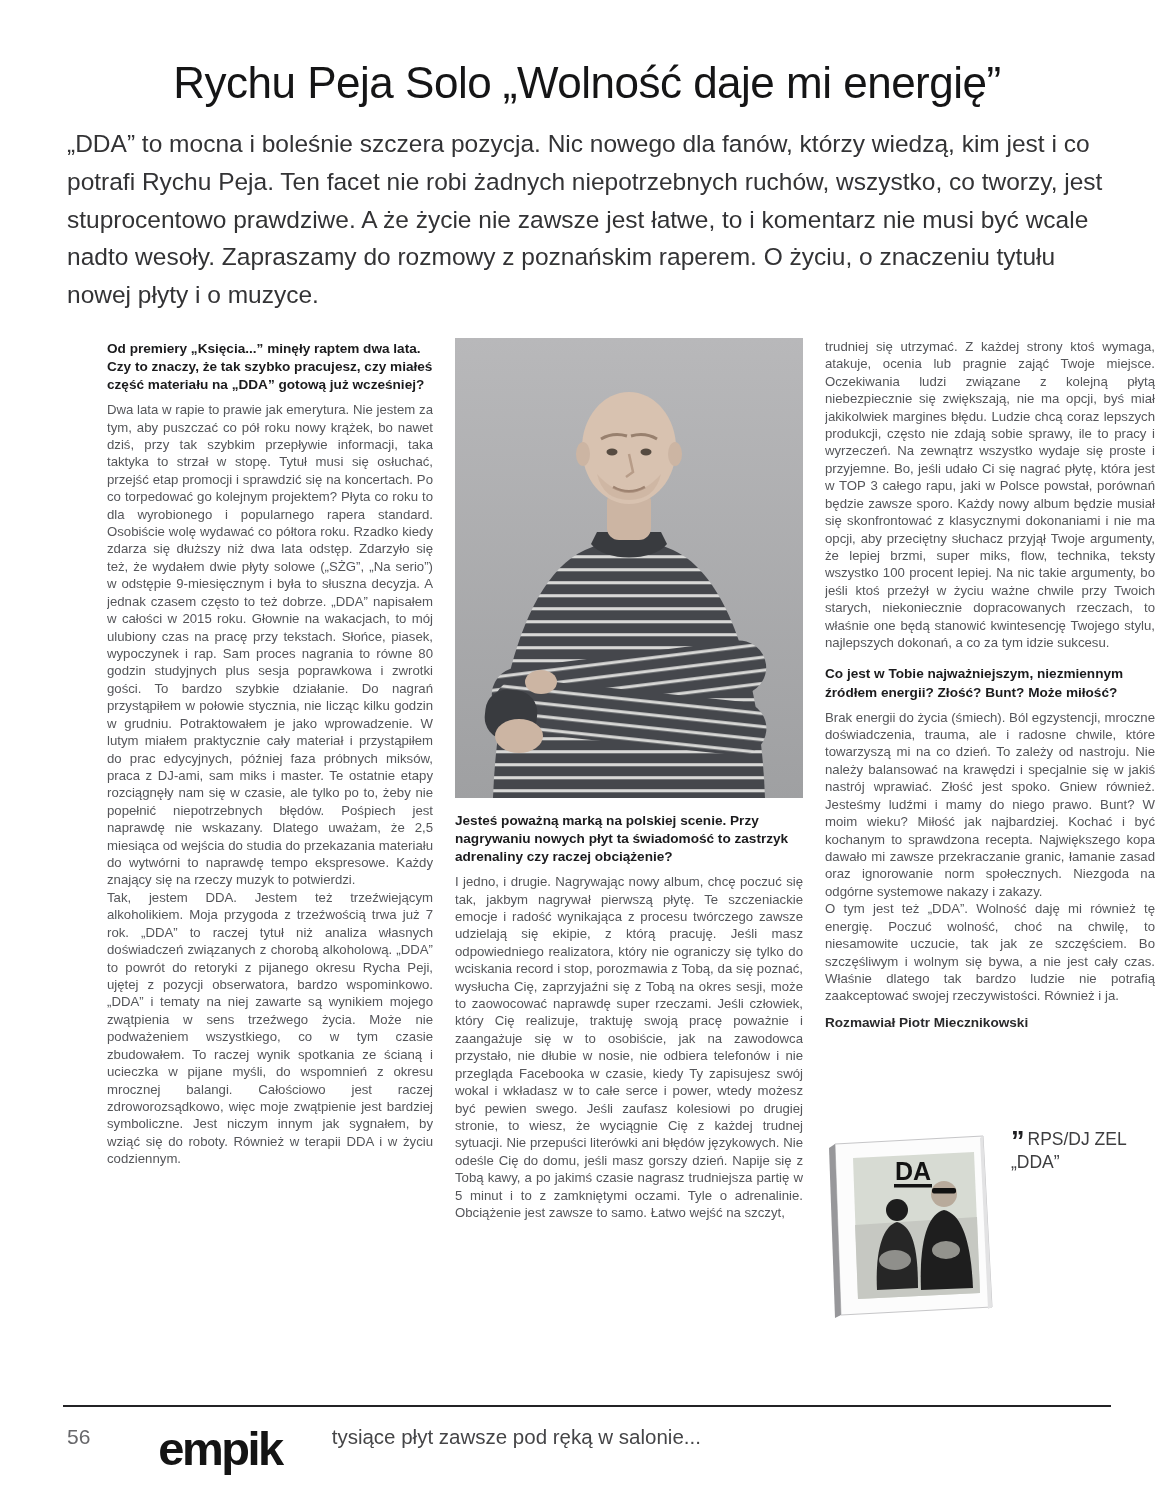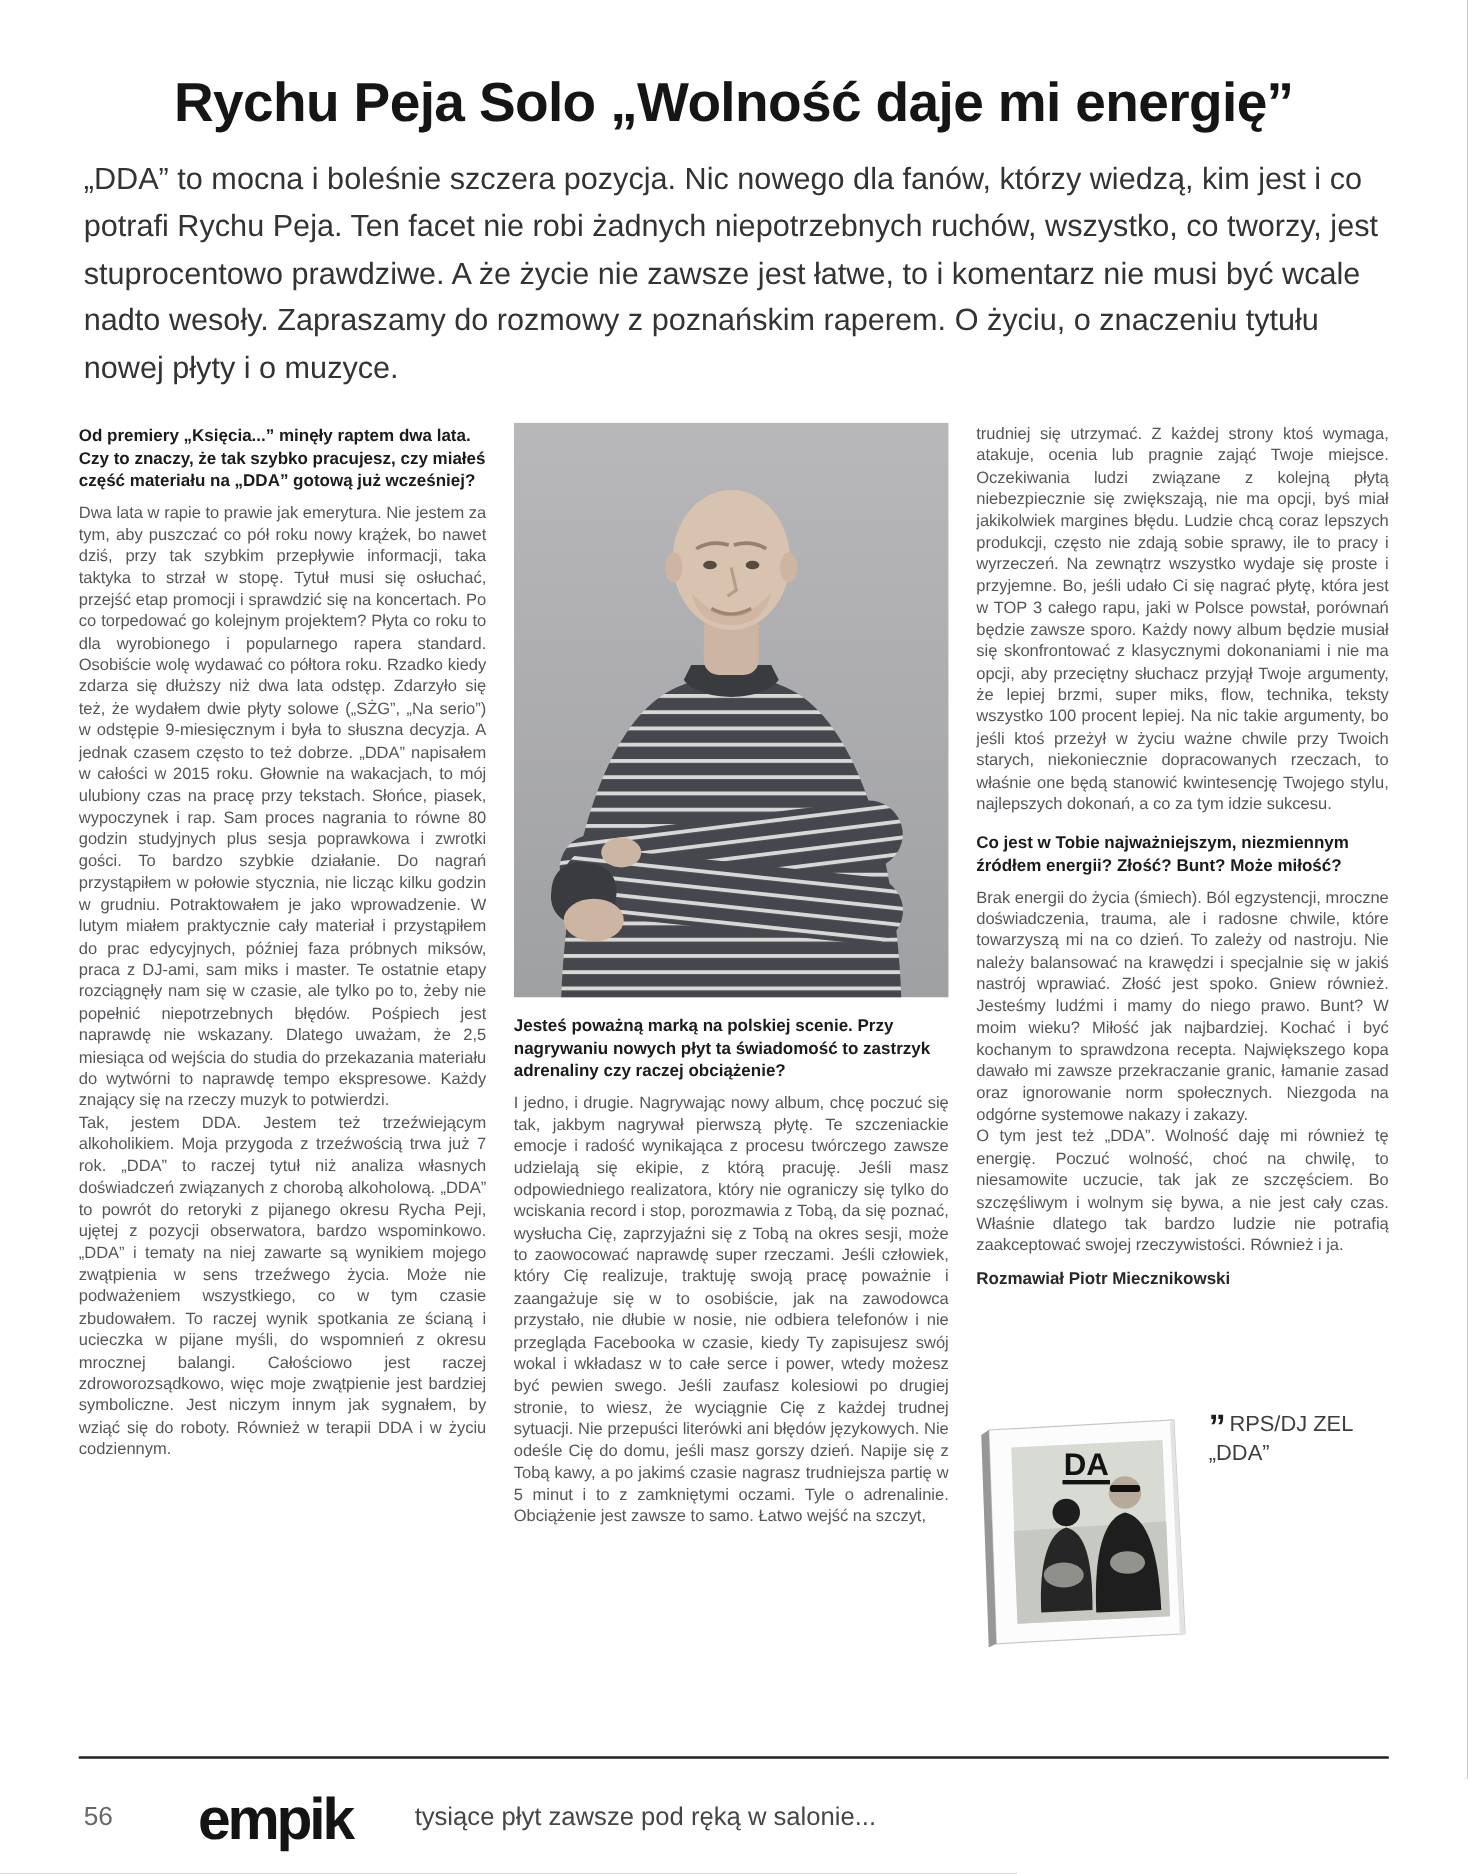--- a/index.html
+++ b/index.html
@@ -9,30 +9,30 @@
     font-family:"Liberation Sans",sans-serif;overflow:hidden;
   }
   
   .hdr{display:flex;align-items:center;gap:14px;height:74px;}
   .hdr .rule{flex:1;height:2px;background:#2c2c2e;margin-top:16px;}
   .hdr .hp{width:58px;height:62px;flex:none;}
   .section-label{font-size:38px;color:#343436;letter-spacing:1px;line-height:1;padding-top:2px;}
   
   .title{
     text-align:center;font-size:44px;line-height:1.12;color:#151516;
-    font-weight:bold;letter-spacing:-0.5px;margin:24px 0 0;
+    font-weight:normal;letter-spacing:-0.5px;margin:24px 0 0;
   }
   .lead{
     text-align:left;font-size:24.5px;line-height:1.54;color:#333335;
     margin:18px 4px 0;font-weight:400;
   }
   
   .columns{display:flex;gap:22px;margin-top:24px;height:982px;}
   .col{overflow:hidden;}
-  .col-left{width:326px;flex:none;}
+  .col-left{width:326px;flex:none;margin-left:44px;}
   .col-mid{width:348px;flex:none;}
   .col-right{width:330px;flex:none;display:flex;flex-direction:column;}
   .col-right .rtext{flex:1 1 auto;min-height:0;overflow:hidden;}
   .q{
     font-weight:bold;font-size:13.6px;line-height:1.33;color:#1b1b1d;
     margin:14px 0 7px;text-align:left;
   }
   .q:first-child{margin-top:2px;}
   .a{
     font-size:13.2px;line-height:1.32;color:#55565a;
@@ -41,21 +41,21 @@
   .photo{width:348px;height:460px;display:block;}
   .byline{font-weight:bold;font-size:13.6px;color:#29292b;text-align:left;margin:10px 2px 0 0;}
   
   .album-block{margin-top:auto;display:flex;align-items:flex-start;gap:8px;padding-top:14px;}
   .album-cover{width:178px;height:192px;flex:none;display:block;}
   .album-caption{font-size:17.5px;line-height:1.35;color:#3d3d3f;padding-bottom:28px;white-space:nowrap;}
   .quote-icon{font-weight:bold;font-size:27px;color:#1e1e20;margin-right:3px;vertical-align:-5px;line-height:0;}
   
   .footer{
     position:absolute;left:63px;right:63px;bottom:16px;
-    border-top:2px solid #232325;display:flex;align-items:center;
+    border-top:2px solid #232325;display:flex;
     gap:30px;padding-top:18px;height:58px;
   }
   .page-number{font-size:21px;color:#67676a;margin-left:4px;}
   .logo{font-size:47px;font-weight:bold;color:#141414;letter-spacing:-2.5px;line-height:1;margin-left:38px;}
   .tagline{font-size:20.5px;color:#454547;margin-left:20px;}
 </style>
 </head>
 <body>
 
 <div class="page">

